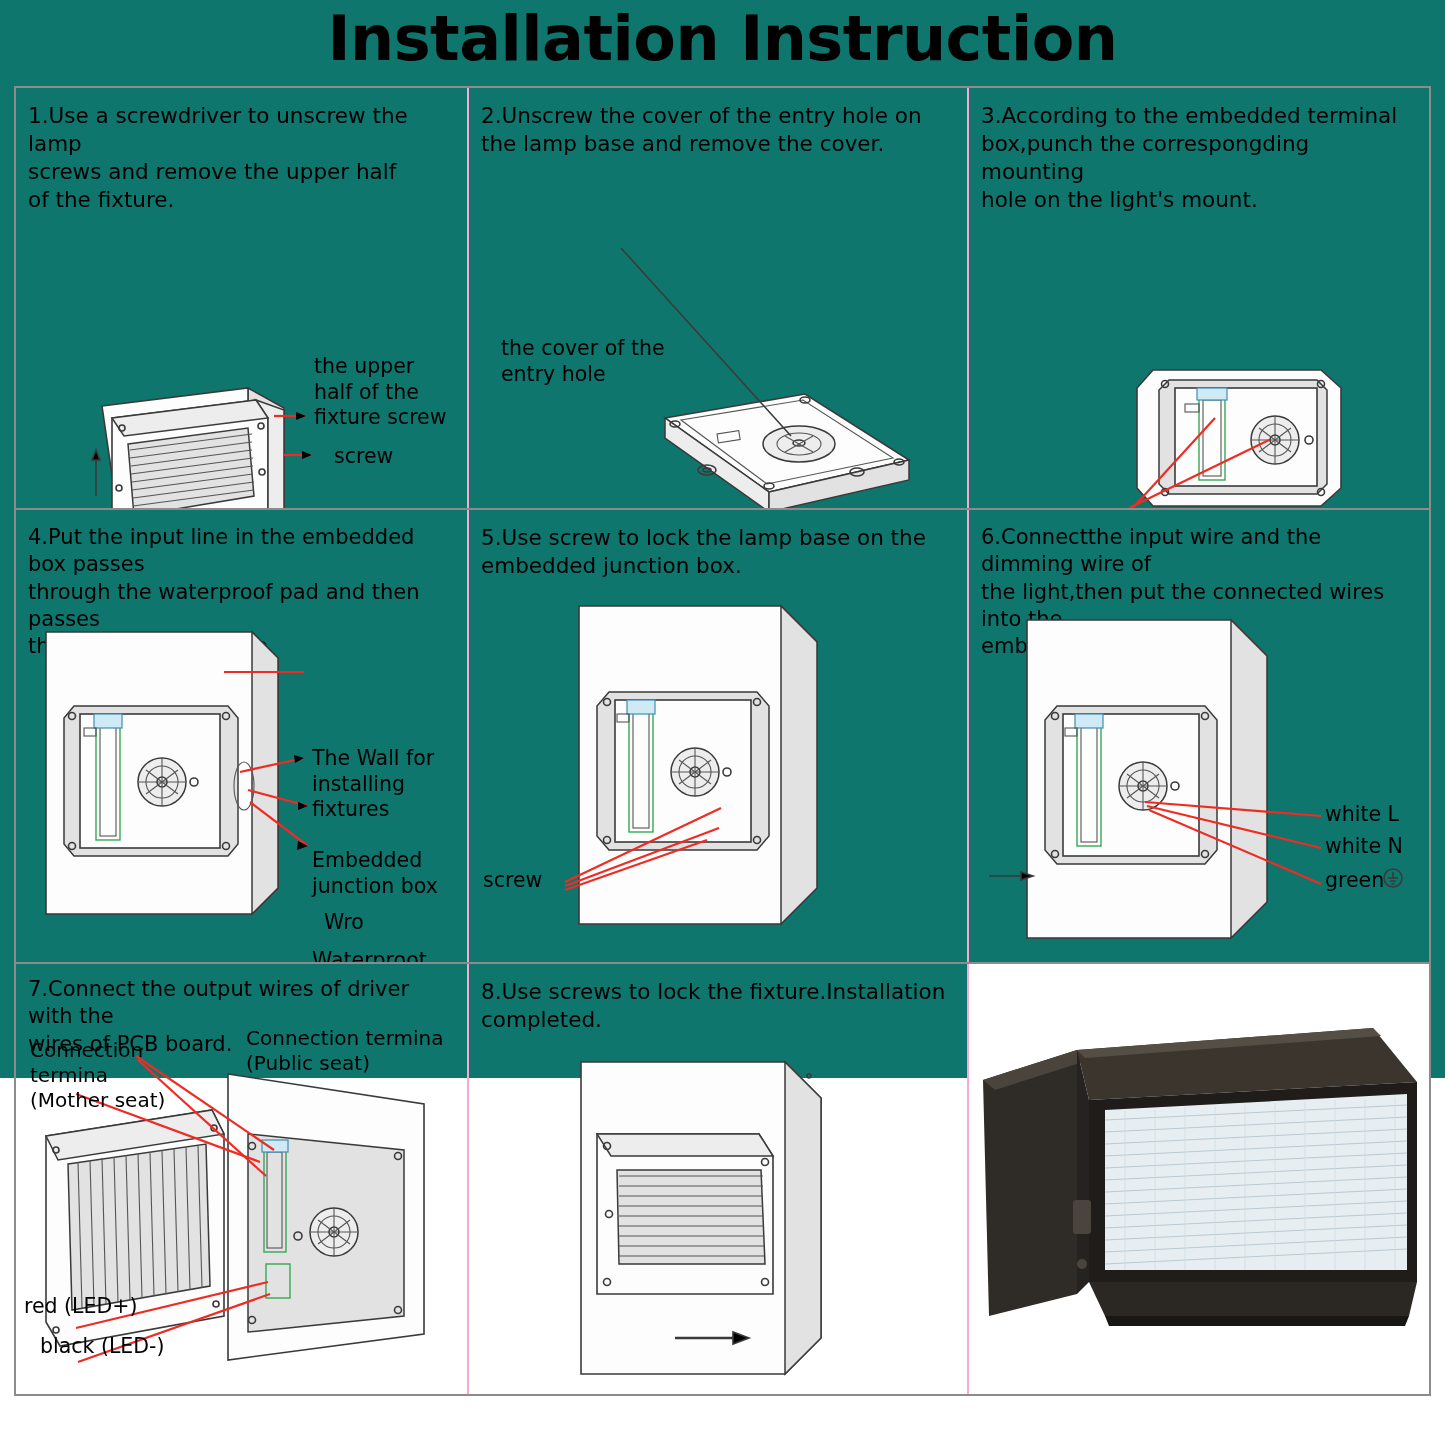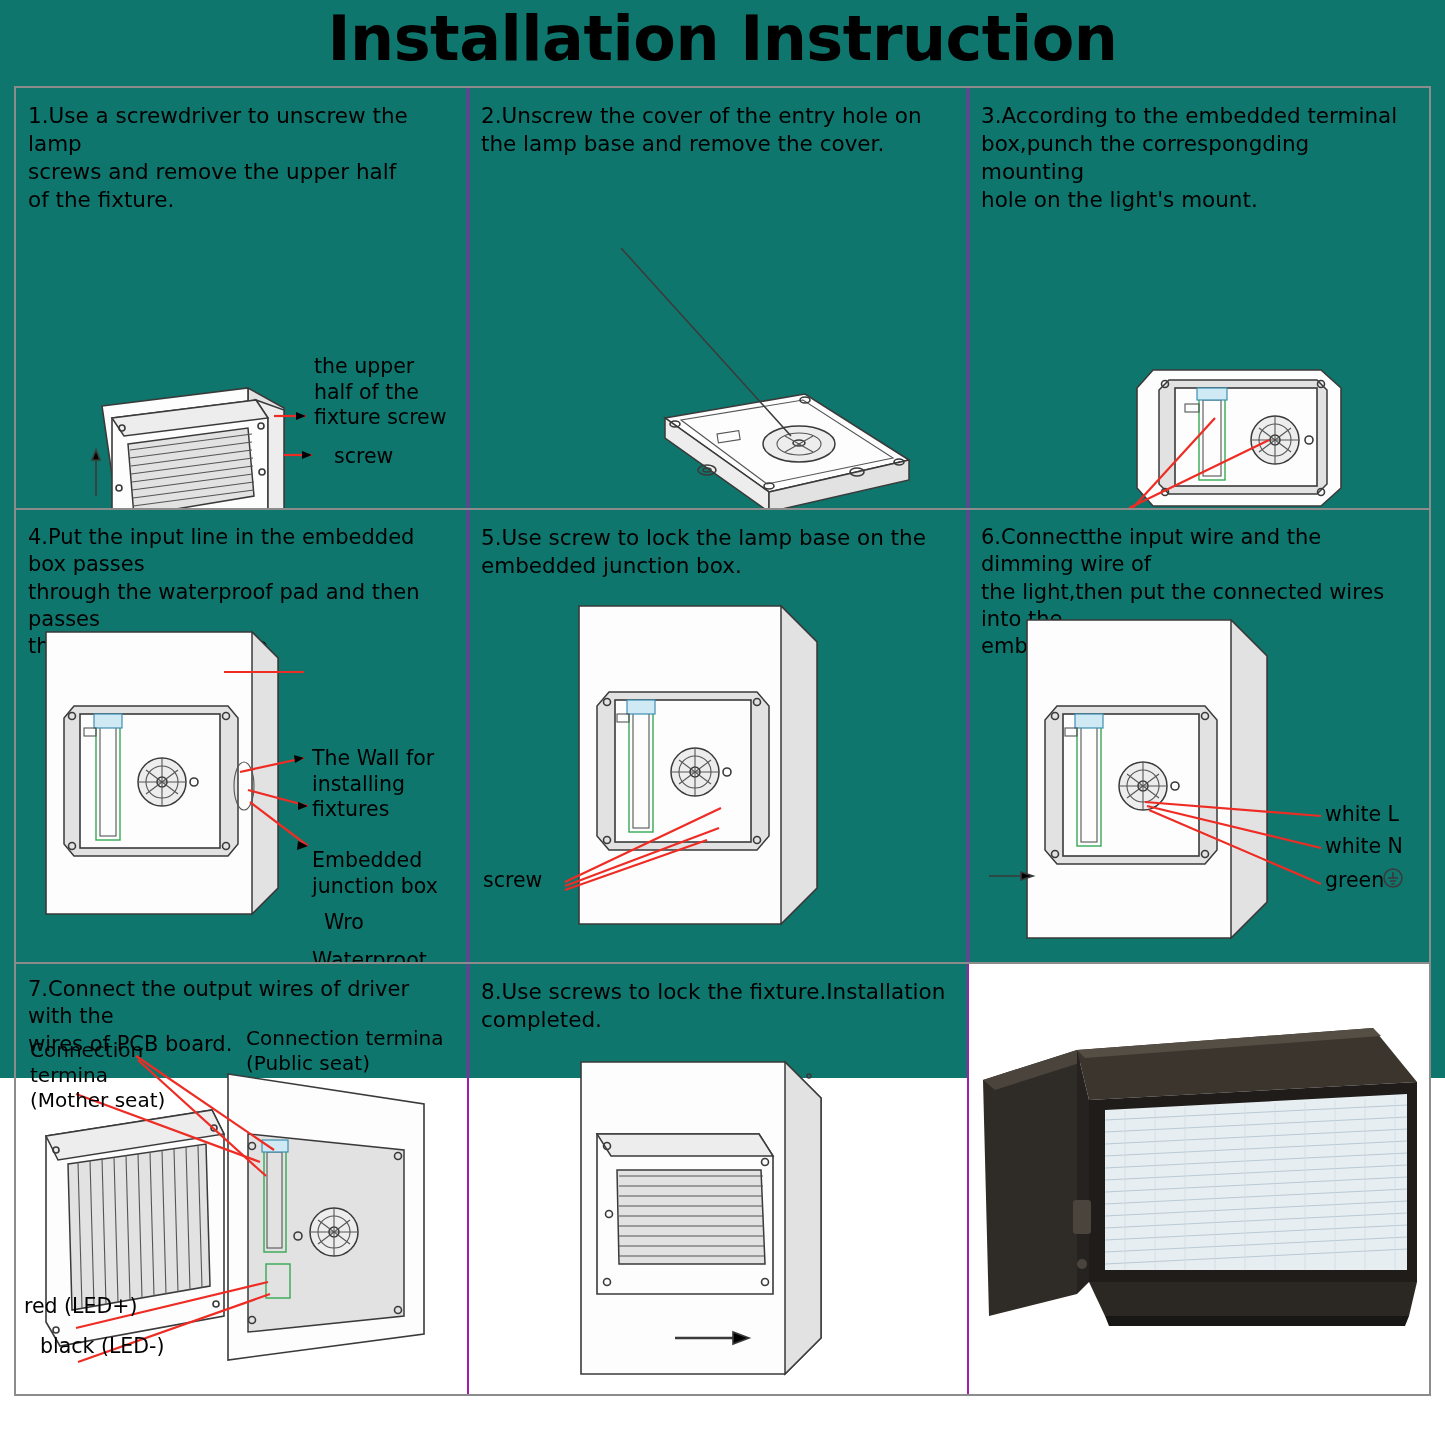--- a/index.html
+++ b/index.html
@@ -41,21 +41,21 @@
     width: 1417px;
   }
   .row {
     display: flex;
     border-bottom: 2px solid #8c8c8c;
     box-sizing: border-box;
   }
   .cell {
     position: relative;
     box-sizing: border-box;
-    border-right: 2px solid #a21caf;
+    border-right: 2px solid #f9a8d4;
     overflow: hidden;
   }
   .cell:last-child { border-right: none; }
   .r1 .cell { height: 420px; }
   .r2 .cell { height: 452px; }
   .r3 .cell { height: 430px; }
   .c1 { width: 453px; }
   .c2 { width: 500px; }
   .c3 { width: 460px; }
 
@@ -199,20 +199,22 @@
               <ellipse cx="388" cy="384" rx="7" ry="4"></ellipse>
             </g>
 
             <rect x="248" y="346" width="22" height="9" class="strokeThin" transform="rotate(-9 248 346)"></rect>
 
             <g class="stroke">
               <line x1="152" y1="160" x2="322" y2="348"></line>
             </g>
           </svg>
         </div>
+        <div class="lbl" style="left:32px; top:248px;">the cover of the
+    entry hole</div>
       </div>
 
       <div class="cell c3">
         <div class="step-text">3.According to the embedded terminal
    box,punch the correspongding mounting
    hole on the light's mount.</div>
         <div class="art">
           <svg width="460" height="420" viewBox="0 0 460 420">
 
             <polygon class="fillLight" points="184,282 352,282 372,300 372,400 352,418 184,418 168,400 168,300"></polygon>

